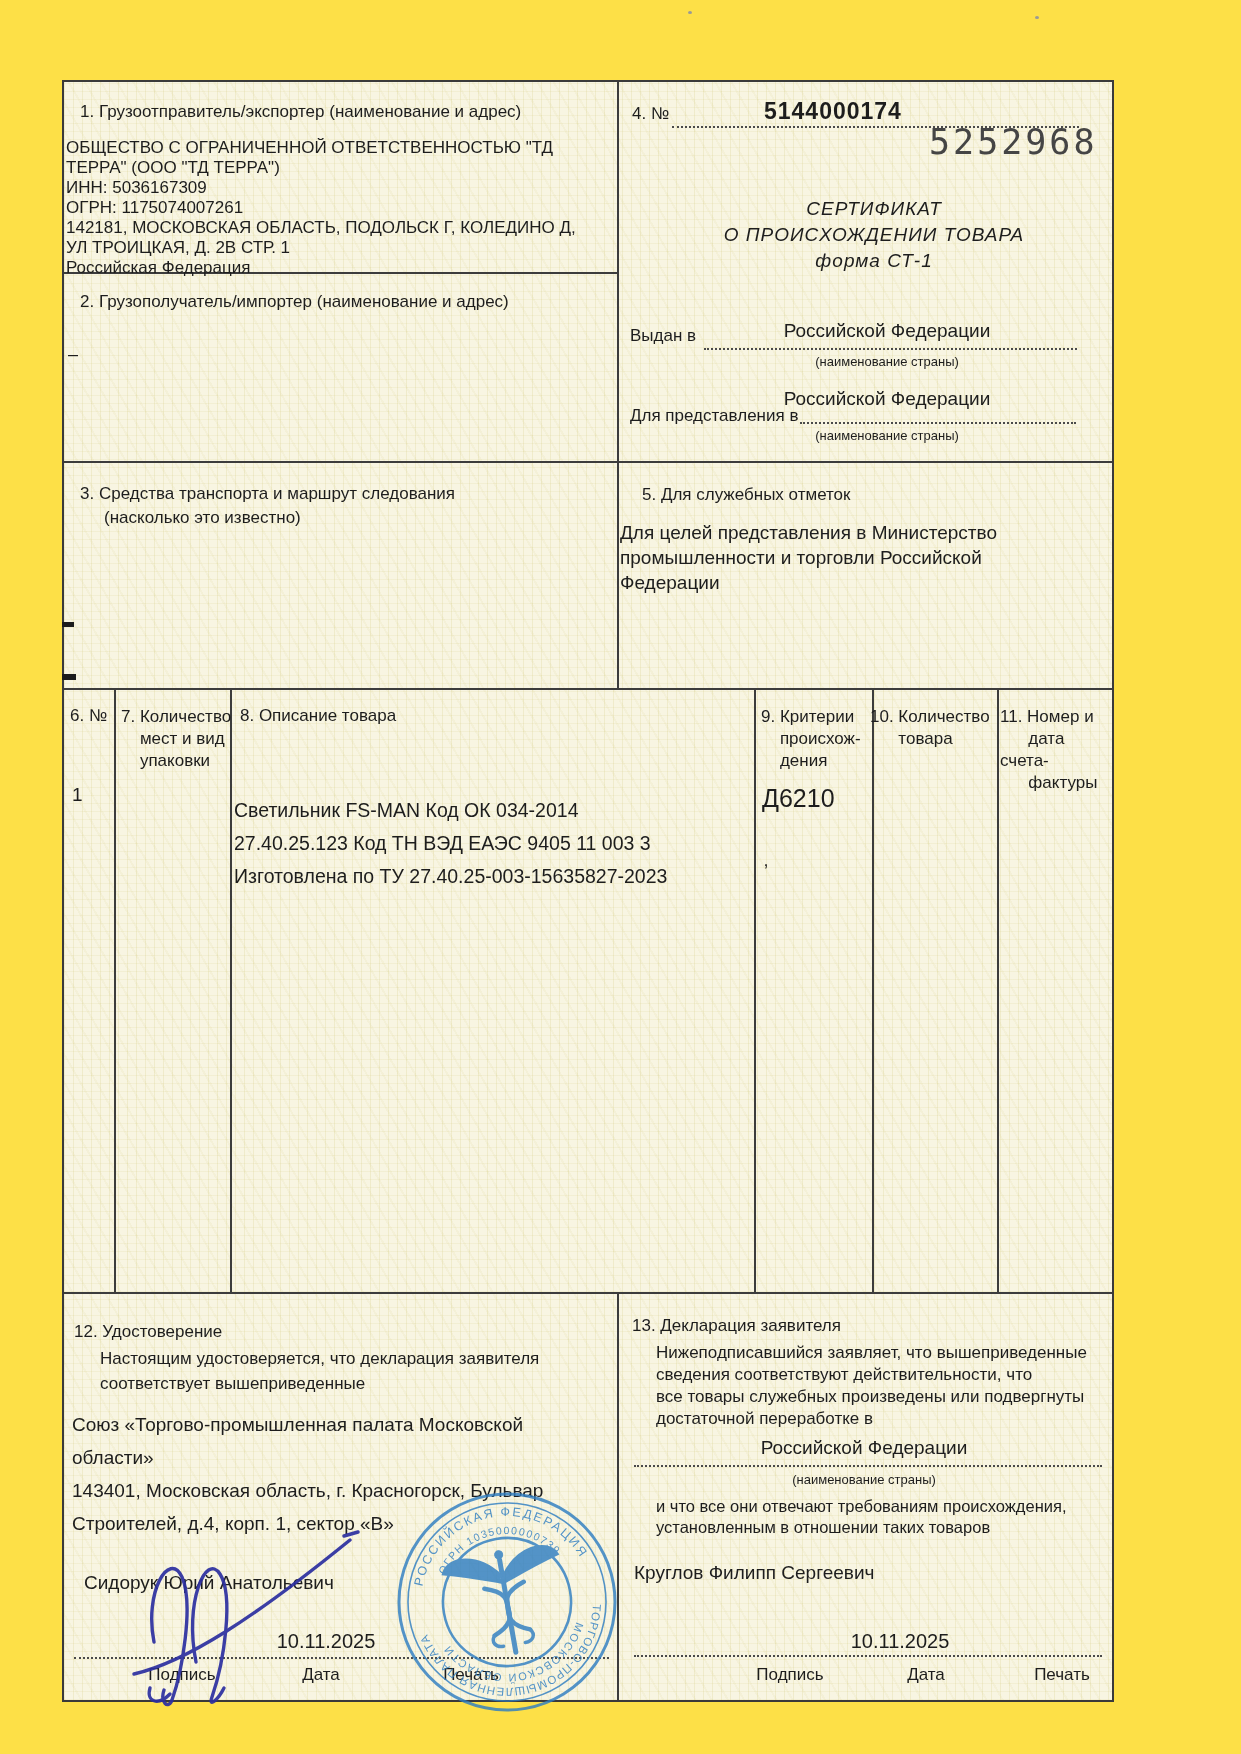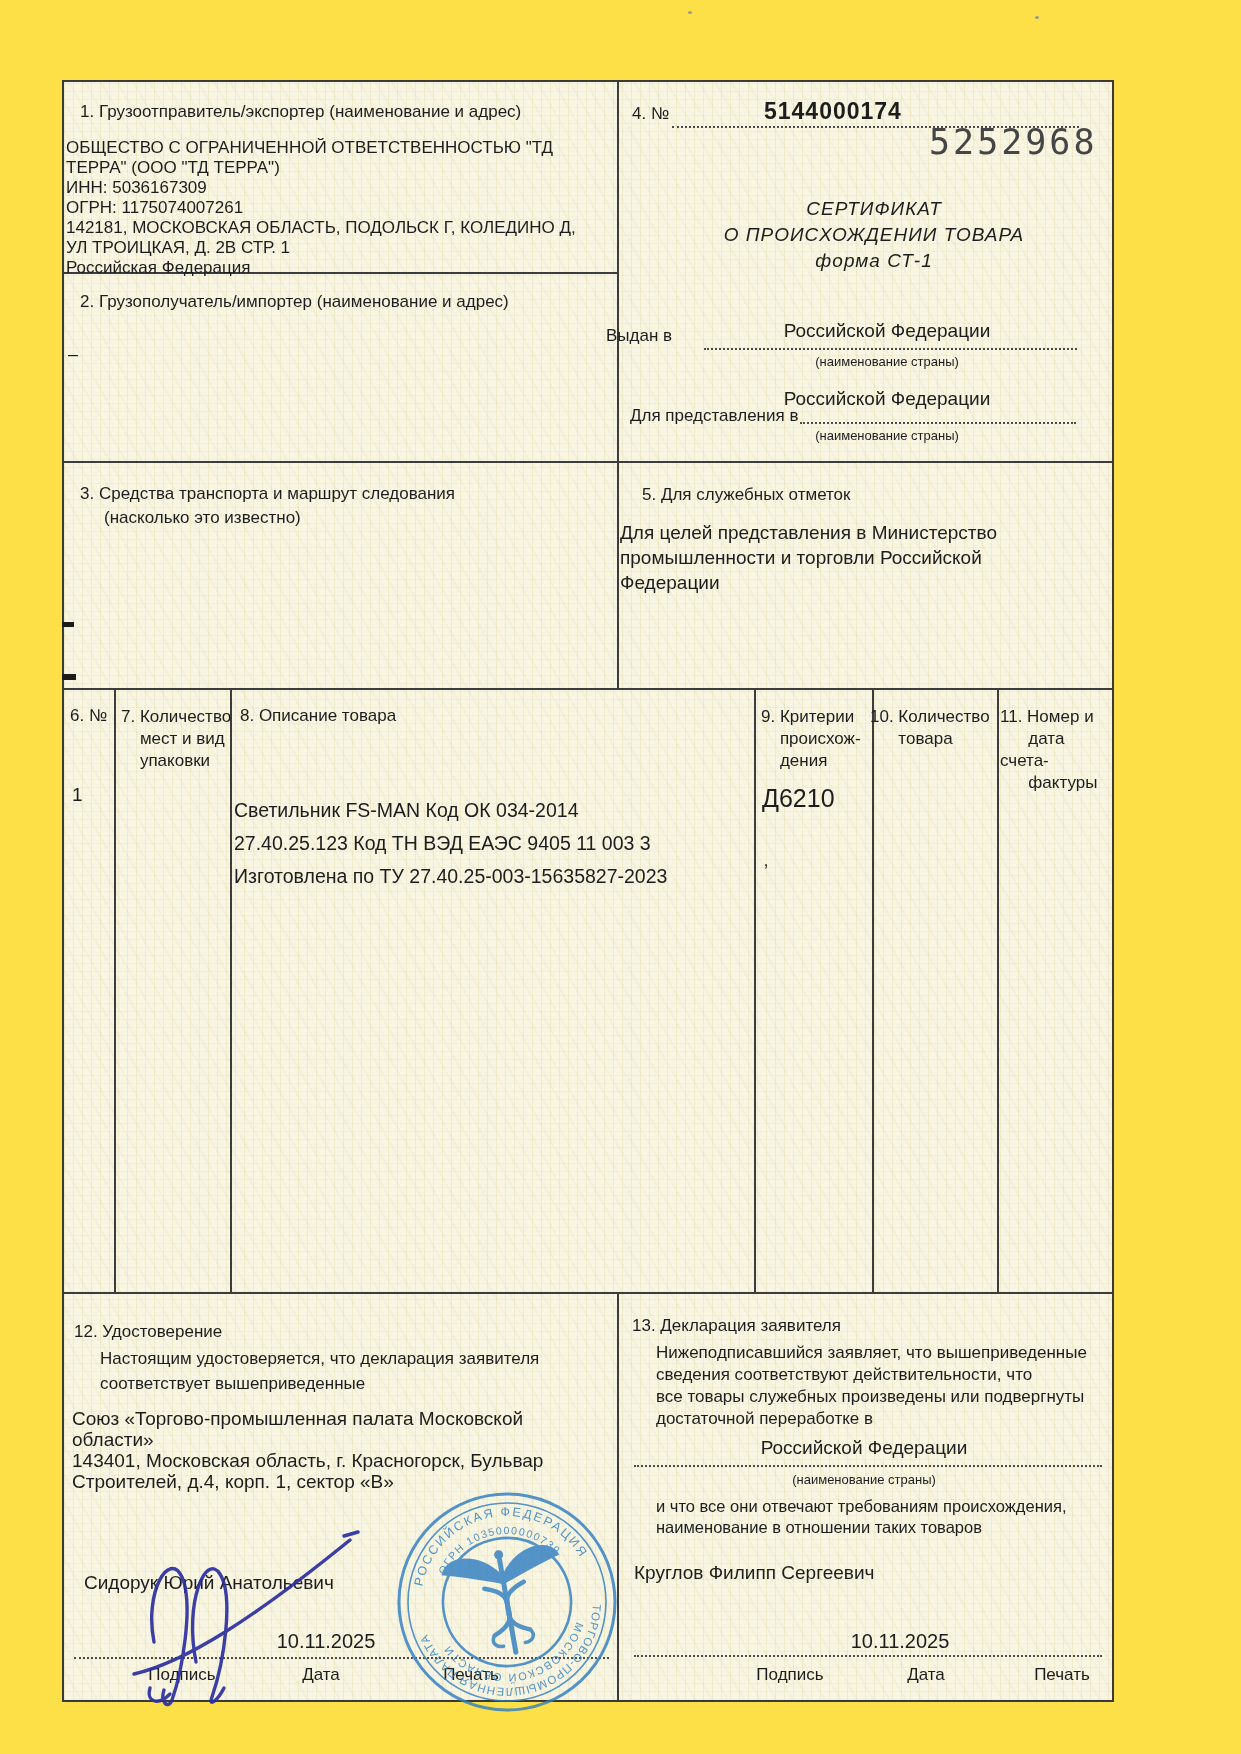--- a/index.html
+++ b/index.html
@@ -67,21 +67,21 @@
     <div class="abs lbl" style="left:40px;top:426px;text-align:right;">(насколько это известно)</div>
 
     <div class="abs lbl" style="left:568px;top:22px;">4. №</div>
     <div class="dots" style="left:608px;top:44px;width:407px;"></div>
     <div class="abs docnum" style="left:700px;top:16px;">5144000174</div>
     <div class="abs serial" style="left:865px;top:40px;">5252968</div>
     <div class="abs pre title center" style="left:600px;top:114px;width:420px;font-style:italic;">СЕРТИФИКАТ
 О ПРОИСХОЖДЕНИИ ТОВАРА
 форма СТ-1</div>
 
-    <div class="abs lbl" style="left:542px;top:244px;">Выдан в</div>
+    <div class="abs lbl" style="left:566px;top:244px;">Выдан в</div>
     <div class="dots" style="left:640px;top:266px;width:373px;"></div>
     <div class="abs big center" style="left:658px;top:238px;width:330px;">Российской Федерации</div>
     <div class="abs small center" style="left:658px;top:272px;width:330px;">(наименование страны)</div>
 
     <div class="abs big center" style="left:658px;top:306px;width:330px;">Российской Федерации</div>
     <div class="abs lbl" style="left:566px;top:324px;">Для представления в</div>
     <div class="dots" style="left:736px;top:340px;width:276px;"></div>
     <div class="abs small center" style="left:658px;top:346px;width:330px;">(наименование страны)</div>
 
     <div class="abs lbl" style="left:578px;top:403px;">5. Для служебных отметок</div>
@@ -106,41 +106,41 @@
     <div class="abs" style="left:8px;top:702px;font-size:19px;">1</div>
     <div class="abs pre" style="left:170px;top:712px;font-size:19.5px;line-height:33px;">Светильник FS-MAN Код ОК 034-2014
 27.40.25.123 Код ТН ВЭД ЕАЭС 9405 11 003 3
 Изготовлена по ТУ 27.40.25-003-15635827-2023</div>
     <div class="abs" style="left:698px;top:702px;font-size:25px;">Д6210</div>
     <div class="abs" style="left:700px;top:768px;font-size:18px;">‚</div>
 
     <div class="abs lbl" style="left:10px;top:1240px;">12. Удостоверение</div>
     <div class="abs lbl pre" style="left:36px;top:1264px;line-height:25px;">Настоящим удостоверяется, что декларация заявителя
 соответствует вышеприведенные</div>
-    <div class="abs pre big" style="left:8px;top:1326px;line-height:21px;width:540px;">Союз «Торгово-промышленная палата Московской
+    <div class="abs pre big" style="left:8px;top:1326px;line-height:33px;width:540px;">Союз «Торгово-промышленная палата Московской
 области»
 143401, Московская область, г. Красногорск, Бульвар
 Строителей, д.4, корп. 1, сектор «В»</div>
     <div class="abs big" style="left:20px;top:1490px;">Сидорук Юрий Анатольевич</div>
     <div class="abs center" style="left:197px;top:1548px;width:130px;font-size:20px;">10.11.2025</div>
     <div class="dots" style="left:10px;top:1575px;width:535px;"></div>
     <div class="abs lbl center" style="left:53px;top:1583px;width:130px;">Подпись</div>
     <div class="abs lbl center" style="left:192px;top:1583px;width:130px;">Дата</div>
     <div class="abs lbl center" style="left:342px;top:1583px;width:130px;">Печать</div>
 
     <div class="abs lbl" style="left:568px;top:1234px;">13. Декларация заявителя</div>
     <div class="abs lbl pre" style="left:592px;top:1260px;line-height:22px;">Нижеподписавшийся заявляет, что вышеприведенные
 сведения соответствуют действительности, что
 все товары служебных произведены или подвергнуты
 достаточной переработке в</div>
     <div class="abs big center" style="left:600px;top:1355px;width:400px;">Российской Федерации</div>
     <div class="dots" style="left:570px;top:1383px;width:468px;"></div>
     <div class="abs small center" style="left:600px;top:1390px;width:400px;">(наименование страны)</div>
     <div class="abs pre" style="left:592px;top:1414px;font-size:16.5px;line-height:21px;">и что все они отвечают требованиям происхождения,
-наименование в отношении таких товаров</div>
+установленным в отношении таких товаров</div>
     <div class="abs big" style="left:570px;top:1480px;">Круглов Филипп Сергеевич</div>
     <div class="abs center" style="left:771px;top:1548px;width:130px;font-size:20px;">10.11.2025</div>
     <div class="dots" style="left:570px;top:1573px;width:468px;"></div>
     <div class="abs lbl center" style="left:661px;top:1583px;width:130px;">Подпись</div>
     <div class="abs lbl center" style="left:797px;top:1583px;width:130px;">Дата</div>
     <div class="abs lbl center" style="left:933px;top:1583px;width:130px;">Печать</div>
 
     <svg class="abs" style="left:60px;top:1440px;" width="250" height="185" viewBox="0 0 250 185">
       <g fill="none" stroke="#2c2fa0" stroke-width="3.4" stroke-linecap="round" opacity="0.92">
         <path d="M30 120 C 20 70 45 28 58 55 C 70 82 58 150 48 178 C 44 188 36 180 40 168"></path>

